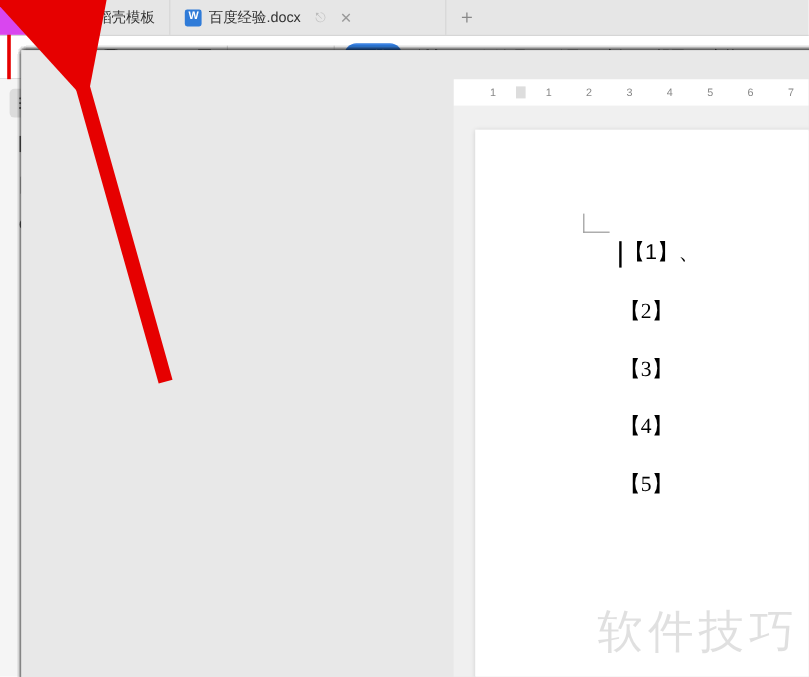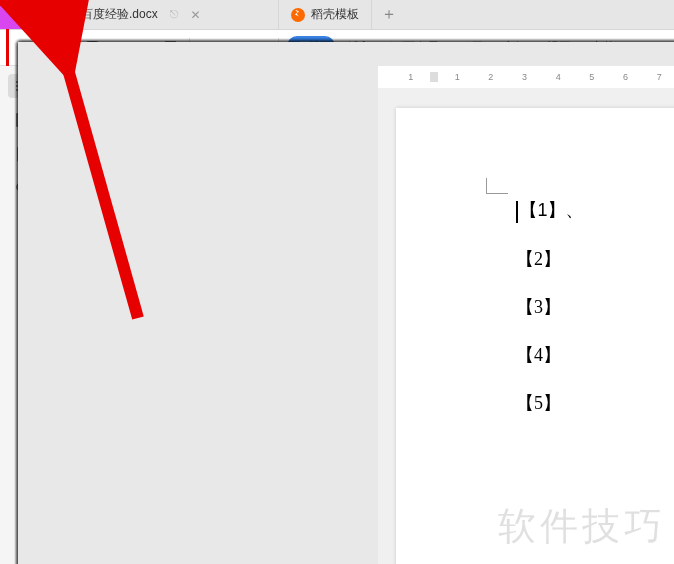--- a/index.html
+++ b/index.html
@@ -55,29 +55,29 @@
   .arrow { position: absolute; left: 48px; top: 48px; pointer-events: none; }
   .arrow svg { width: 120px; height: 280px; overflow: visible; }
 </style>
 </head>
 <body>
 
 <div class="tabbar">
   <div class="tab active">
     <span>首页</span>
   </div>
+  <div class="tab">
+    <span class="ico ico-orange"></span>
+    <span>稻壳模板</span>
+  </div>
   <div class="tab" style="flex:0 0 230px">
     <span class="ico ico-blue"></span>
     <span>百度经验.docx</span>
     <span class="pin">⎋</span>
     <span class="close">✕</span>
-  </div>
-  <div class="tab">
-    <span class="ico ico-orange"></span>
-    <span>稻壳模板</span>
   </div>
   <div class="plus-tab">＋</div>
 </div>
 
 <div class="toolbar">
   <div class="highlight-box">
     <div class="file-btn">
       <svg viewBox="0 0 16 16">
           <path d="M2 4h12M2 8h12M2 12h12"></path>
         </svg>

